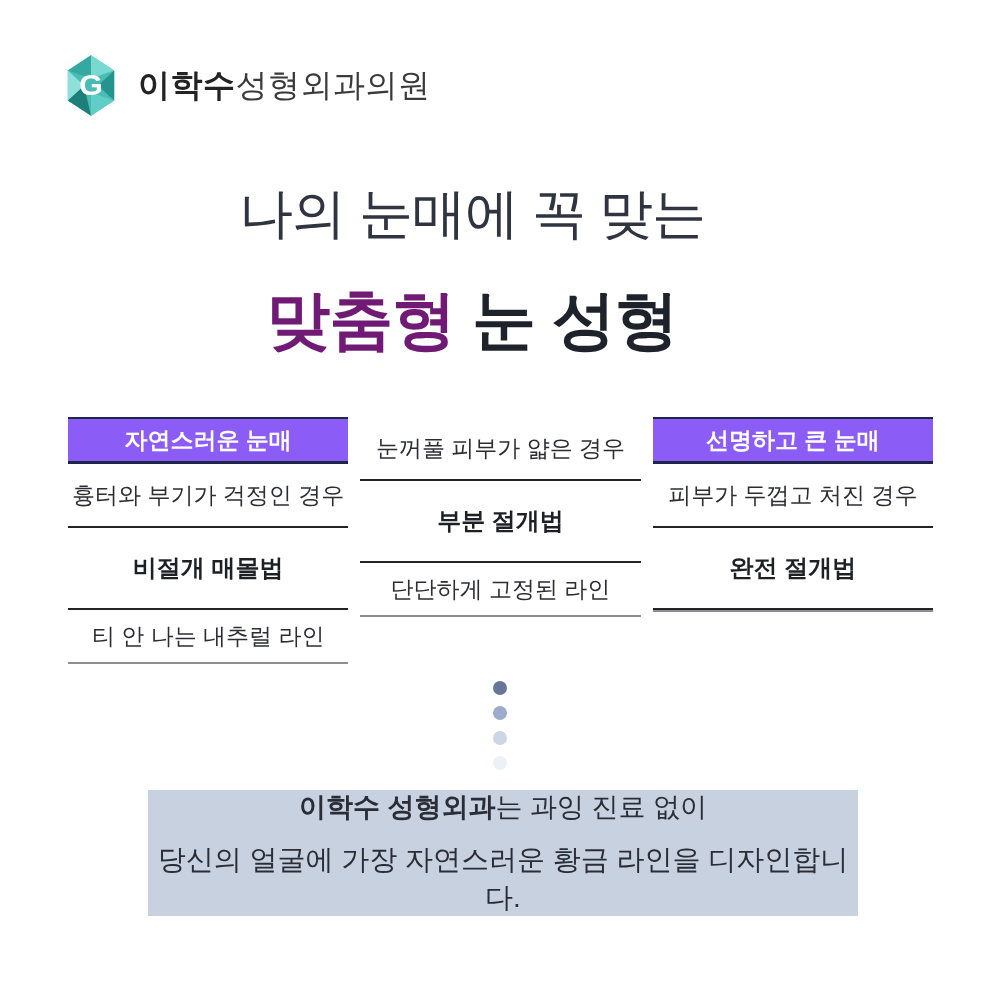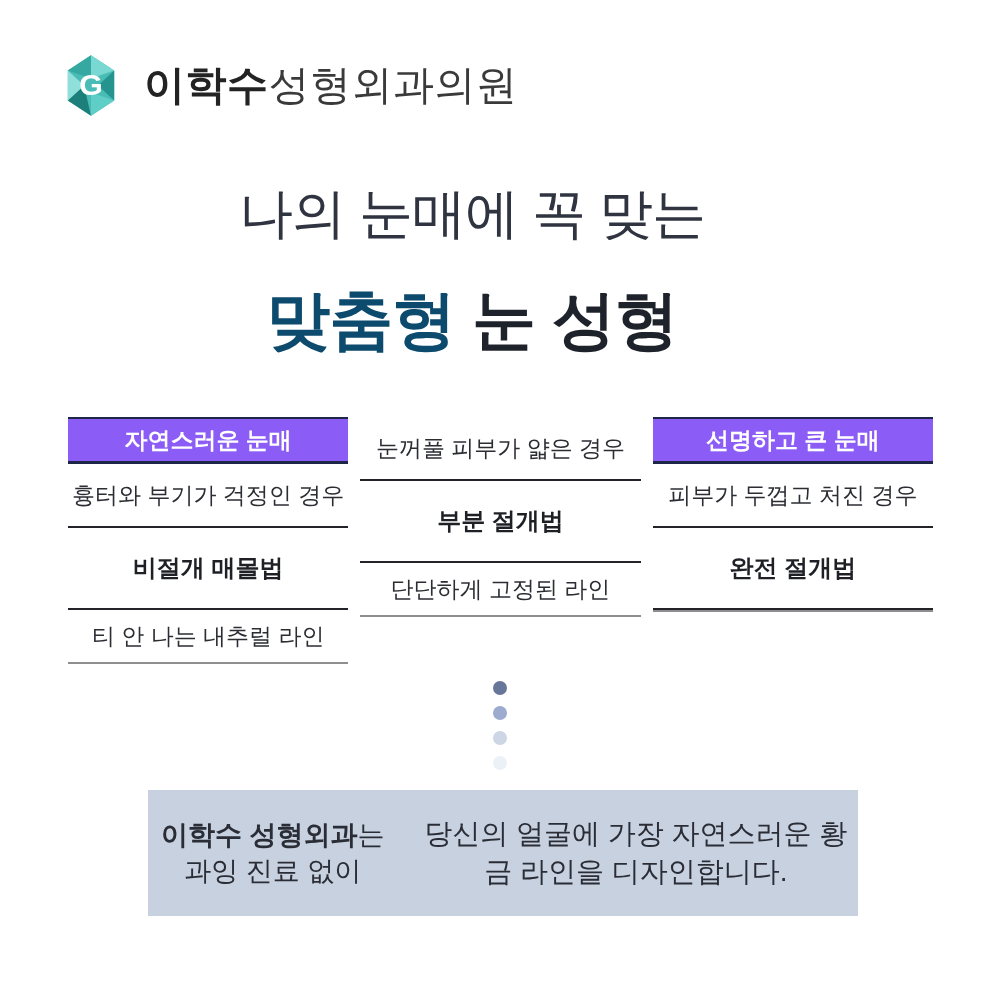--- a/index.html
+++ b/index.html
@@ -4,29 +4,29 @@
 <style>
   html,body{margin:0;padding:0;background:#ffffff;}
   .canvas{
     position:relative;width:1000px;height:1000px;background:#ffffff;
     font-family:"Liberation Sans","DejaVu Sans",sans-serif;overflow:hidden;
   }
 
   
   .logo{position:absolute;left:62px;top:53px;display:flex;align-items:center;}
   .logo-icon{width:58px;height:65px;display:block;}
-  .logo-text{margin-left:24px;font-size:41px;letter-spacing:.5px;white-space:nowrap;}
+  .logo-text{margin-left:18px;font-size:32px;letter-spacing:.5px;white-space:nowrap;}
   .logo-bold{font-weight:700;color:#232323;}
   .logo-rest{font-weight:400;color:#3a3a3a;}
 
   
   .hero{position:absolute;left:0;top:178px;width:944px;text-align:center;color:#2f3440;}
   .hero-line1{font-size:54px;font-weight:300;letter-spacing:-1px;}
   .hero-line2{margin-top:26px;font-size:64px;font-weight:800;color:#1e222b;letter-spacing:-1px;}
-  .hero-highlight{color:#0c4a6e;}
+  .hero-highlight{color:#701a75;}
 
   
   .table{position:absolute;left:68px;top:417px;width:865px;display:flex;gap:12px;}
   .col{flex:1;display:flex;flex-direction:column;text-align:center;}
   .col-header{
     background:#8b5cf6;border-top:2px solid #1d2647;border-bottom:3px solid #1d2647;
     color:#ffffff;font-weight:700;font-size:23px;height:42px;line-height:42px;
   }
   .cell{display:flex;align-items:center;justify-content:center;color:#2b2d33;}
   .cell-case{height:62px;font-size:23px;}
@@ -35,21 +35,21 @@
   .rule-dark{height:2px;background:#232329;}
   .rule-gray{height:2px;background:#8e8e90;}
 
   
   .dots{position:absolute;left:0;top:681px;width:1000px;display:flex;flex-direction:column;align-items:center;gap:11px;}
   .dot{width:14px;height:14px;border-radius:50%;}
 
   
   .footer-box{
     position:absolute;left:148px;top:790px;width:710px;height:126px;background:#c8d1e0;
-    display:flex;flex-direction:row;align-items:center;justify-content:center;gap:16px;
+    display:flex;flex-direction:column;align-items:center;justify-content:center;gap:16px;
     color:#2a2d36;text-align:center;
   }
   .footer-line1{font-size:27px;}
   .footer-line1 .b{font-weight:700;}
   .footer-line2{font-size:28px;}
 </style>
 </head>
 <body>
 
 <div class="canvas">

